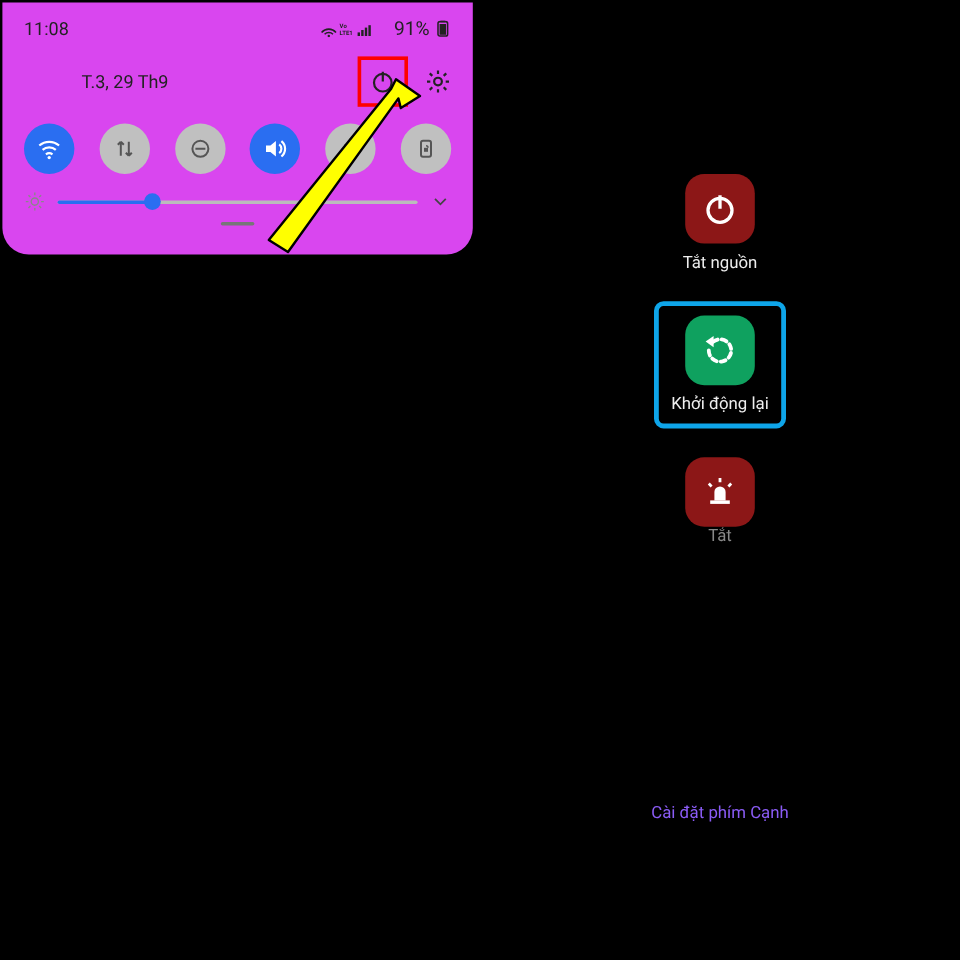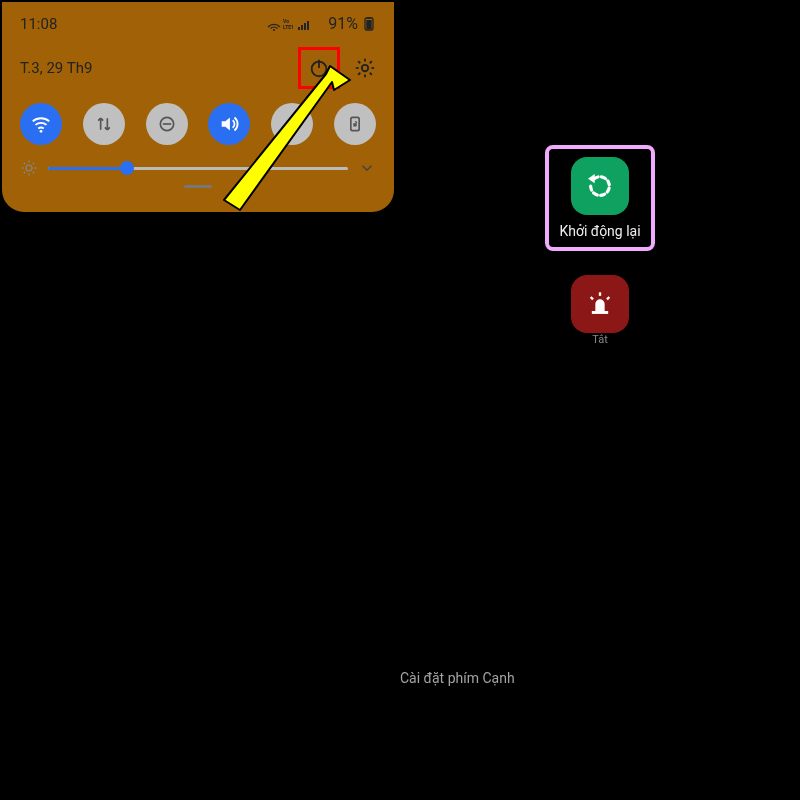--- a/index.html
+++ b/index.html
@@ -11,21 +11,21 @@
     font-family: -apple-system, BlinkMacSystemFont, "Segoe UI", Roboto, sans-serif;
     overflow: hidden;
     position: relative;
   }
   .notif-panel {
     position: absolute;
     left: 2px;
     top: 2px;
     width: 392px;
     height: 210px;
-    background: #a16207;
+    background: #d946ef;
     border-radius: 0 0 22px 22px;
     box-sizing: border-box;
     padding: 12px 18px 8px 18px;
     color: #222;
   }
   .status-row {
     display: flex;
     align-items: center;
     justify-content: space-between;
     font-size: 15px;
@@ -34,20 +34,21 @@
     display: flex;
     align-items: center;
     gap: 4px;
   }
   .date-row {
     margin-top: 14px;
     display: flex;
     align-items: center;
     justify-content: space-between;
     font-size: 15px;
+    margin-left: 48px;
   }
   .date-row .icons {
     display: flex;
     align-items: center;
     gap: 14px;
   }
   .power-box {
     width: 36px;
     height: 36px;
     border: 3px solid #ff0000;
@@ -135,51 +136,52 @@
     color: #fff;
   }
   .pm-item {
     margin-bottom: 24px;
   }
   .pm-box {
     position: relative;
     display: inline-block;
   }
   .pm-highlight {
-    border: 4px solid #f0abfc;
+    border: 4px solid #0ea5e9;
     border-radius: 8px;
     padding: 8px 10px;
   }
   .pm-btn {
     width: 58px;
     height: 58px;
     border-radius: 16px;
     margin: 0 auto;
     display: flex;
     align-items: center;
     justify-content: center;
   }
   .pm-btn.dark { background: #8c1717; }
   .pm-btn.green { background: #0fa15f; }
   .pm-label {
     margin-top: 8px;
     font-size: 14px;
     color: #eee;
   }
   .pm-sublabel {
-    font-size: 11px;
+    font-size: 14px;
     color: #888;
   }
 
   .edge-link {
     position: absolute;
     left: 400px;
     width: 400px;
     top: 670px;
-    color: #a3a3a3;
+    text-align: center;
+    color: #8b5cf6;
     font-size: 14px;
   }
 </style>
 </head>
 <body>
 
 <div class="notif-panel">
   <div class="status-row">
     <span>11:08</span>
     <div class="status-right">
@@ -301,20 +303,29 @@
 
 <svg class="arrow" viewBox="0 0 160 160">
   <defs>
     <filter id="none"></filter>
   </defs>
   <polygon points="130,6 150,20 134,30 132,22 40,150 24,140 126,14" fill="#ffff00" stroke="#000" stroke-width="2" stroke-linejoin="round"></polygon>
 </svg>
 
 <div class="pm-col">
 
+  <div class="pm-item">
+    <div class="pm-btn dark">
+      <svg width="30" height="30" viewBox="0 0 24 24">
+        <circle cx="12" cy="13" r="8" fill="none" stroke="#fff" stroke-width="2.2"></circle>
+        <line x1="12" y1="3" x2="12" y2="12" stroke="#fff" stroke-width="2.2"></line>
+      </svg>
+    </div>
+    <div class="pm-label">Tắt nguồn</div>
+  </div>
 
   <div class="pm-item">
     <div class="pm-box pm-highlight">
       <div class="pm-btn green">
         <svg width="32" height="32" viewBox="0 0 24 24">
           <path d="M5 12 a7 7 0 1 0 2.5 -5.3" fill="none" stroke="#fff" stroke-width="2.4" stroke-dasharray="3.2 2.5" stroke-linecap="round"></path>
           <polygon points="8,3 8,10 3,6.5" fill="#fff"></polygon>
         </svg>
       </div>
       <div class="pm-label">Khởi động lại</div>

